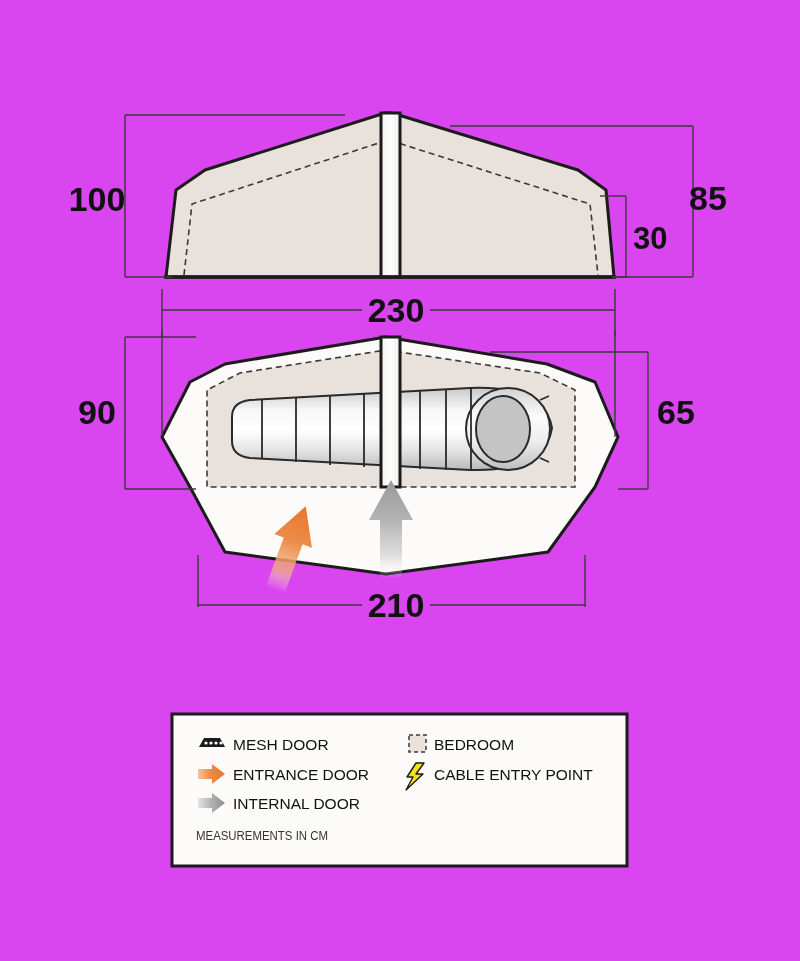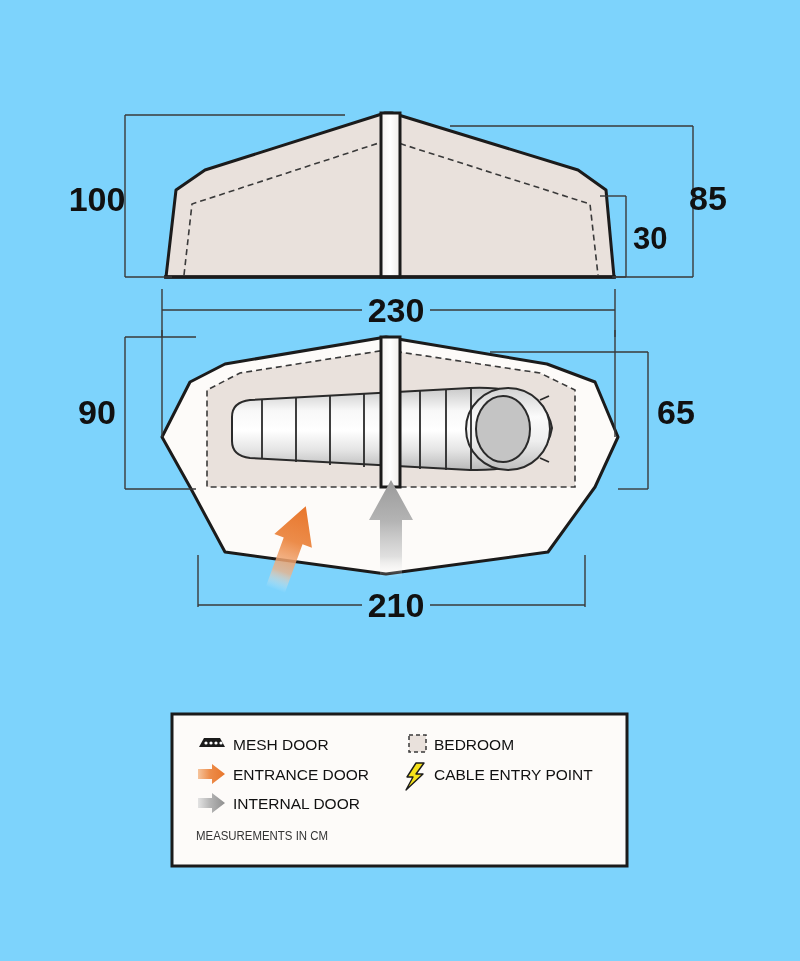--- a/index.html
+++ b/index.html
@@ -4,21 +4,21 @@
 <style>
   html, body {
     margin: 0;
     padding: 0;
     background: #ffffff;
   }
   #page {
     position: relative;
     width: 800px;
     height: 961px;
-    background: #7dd3fc;
+    background: #d946ef;
     font-family: "Liberation Sans", sans-serif;
     overflow: hidden;
   }
   #diagram {
     position: absolute;
     left: 0;
     top: 0;
     width: 800px;
     height: 961px;
   }

